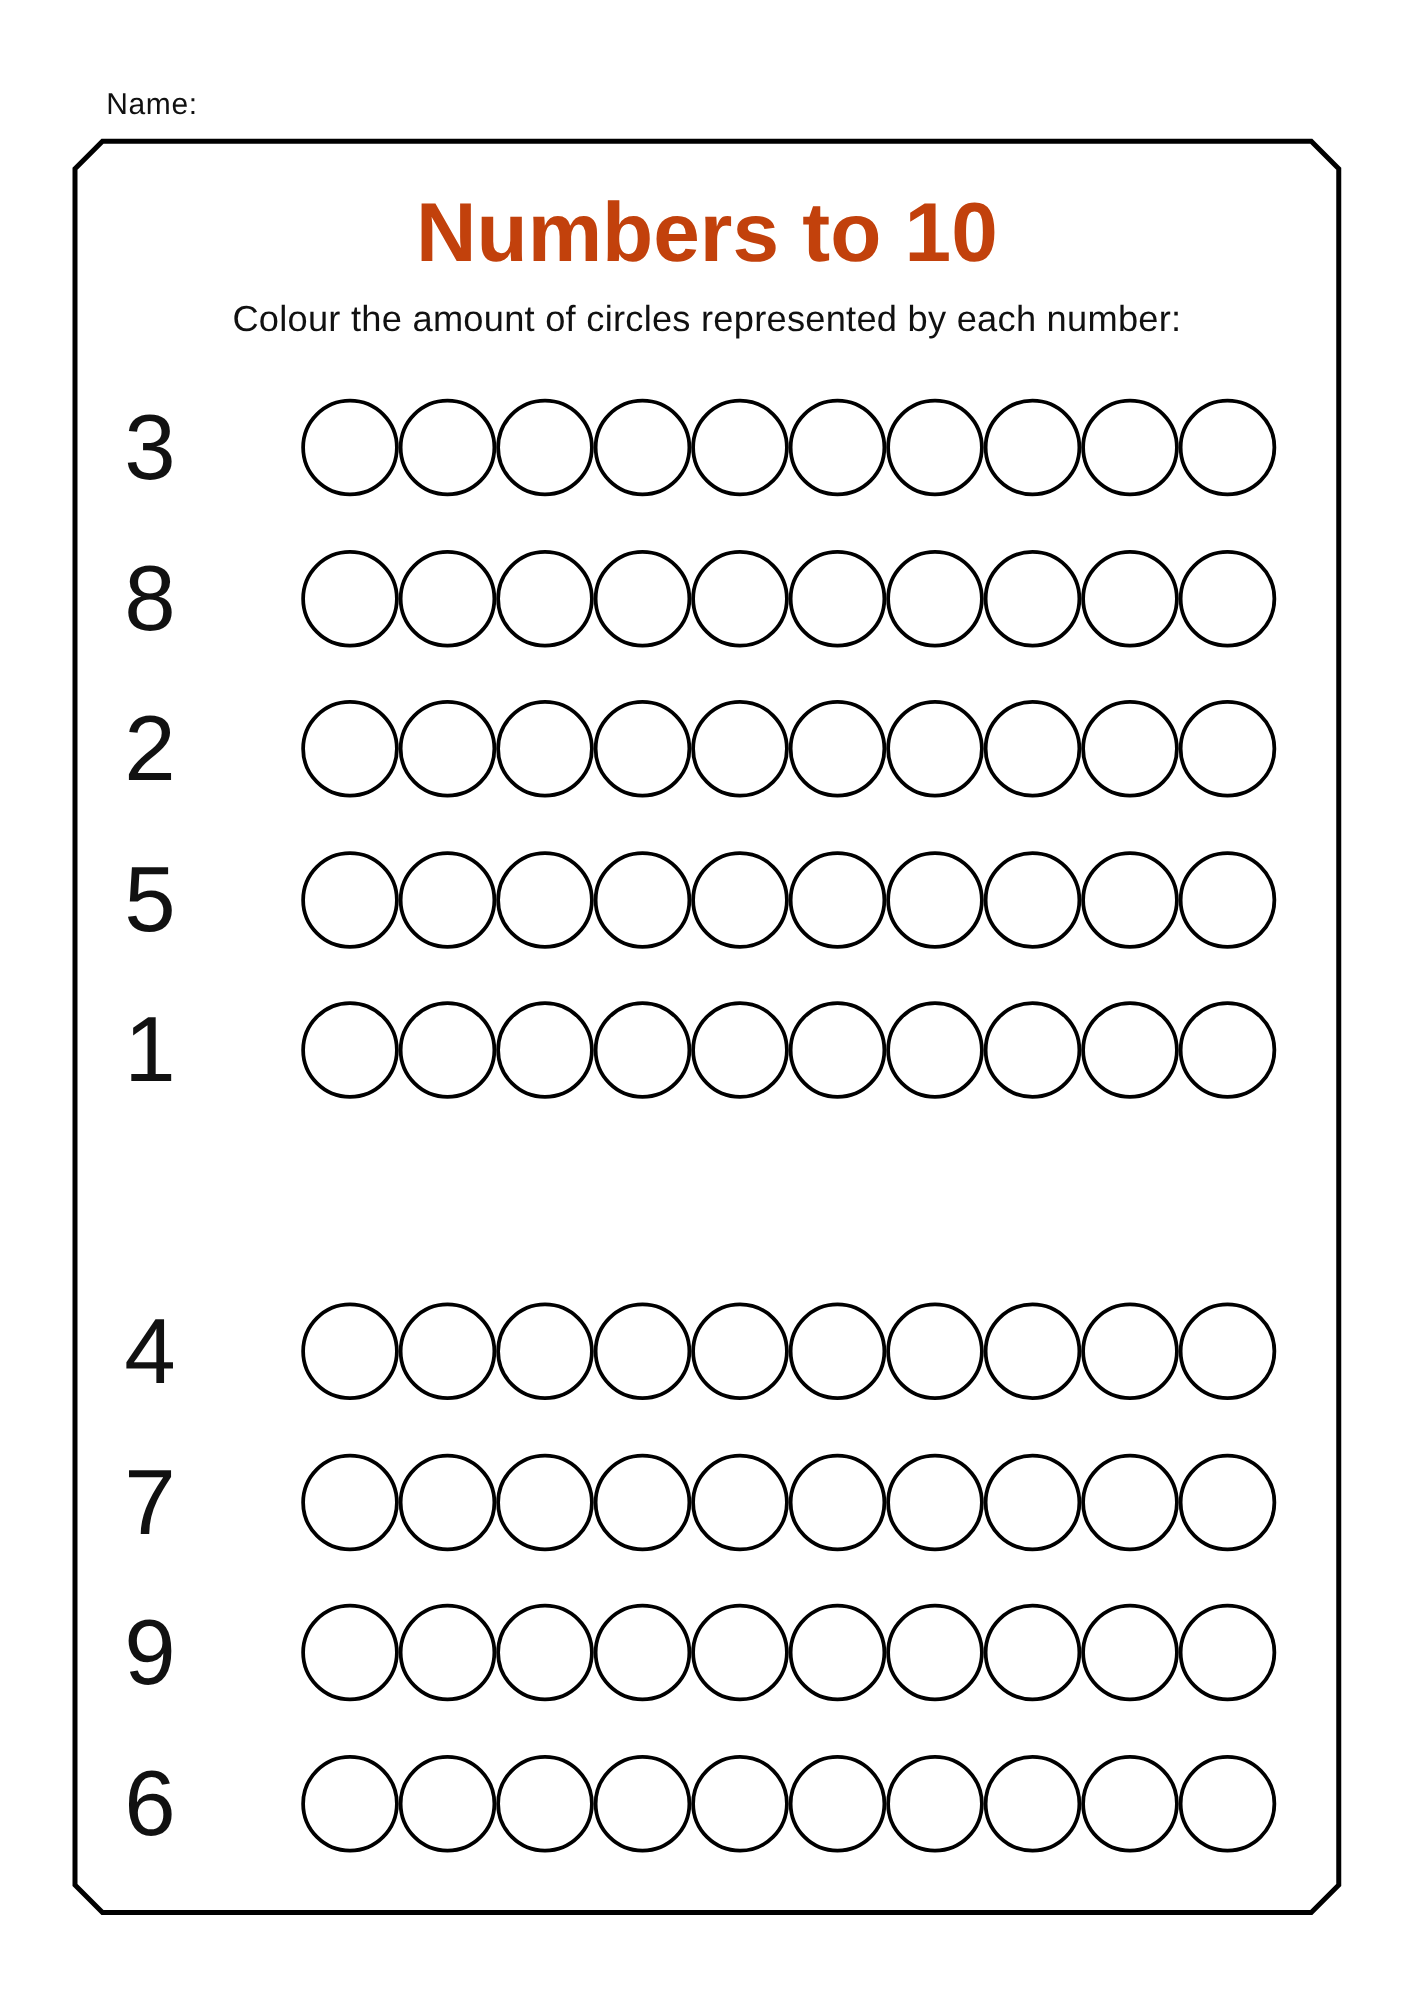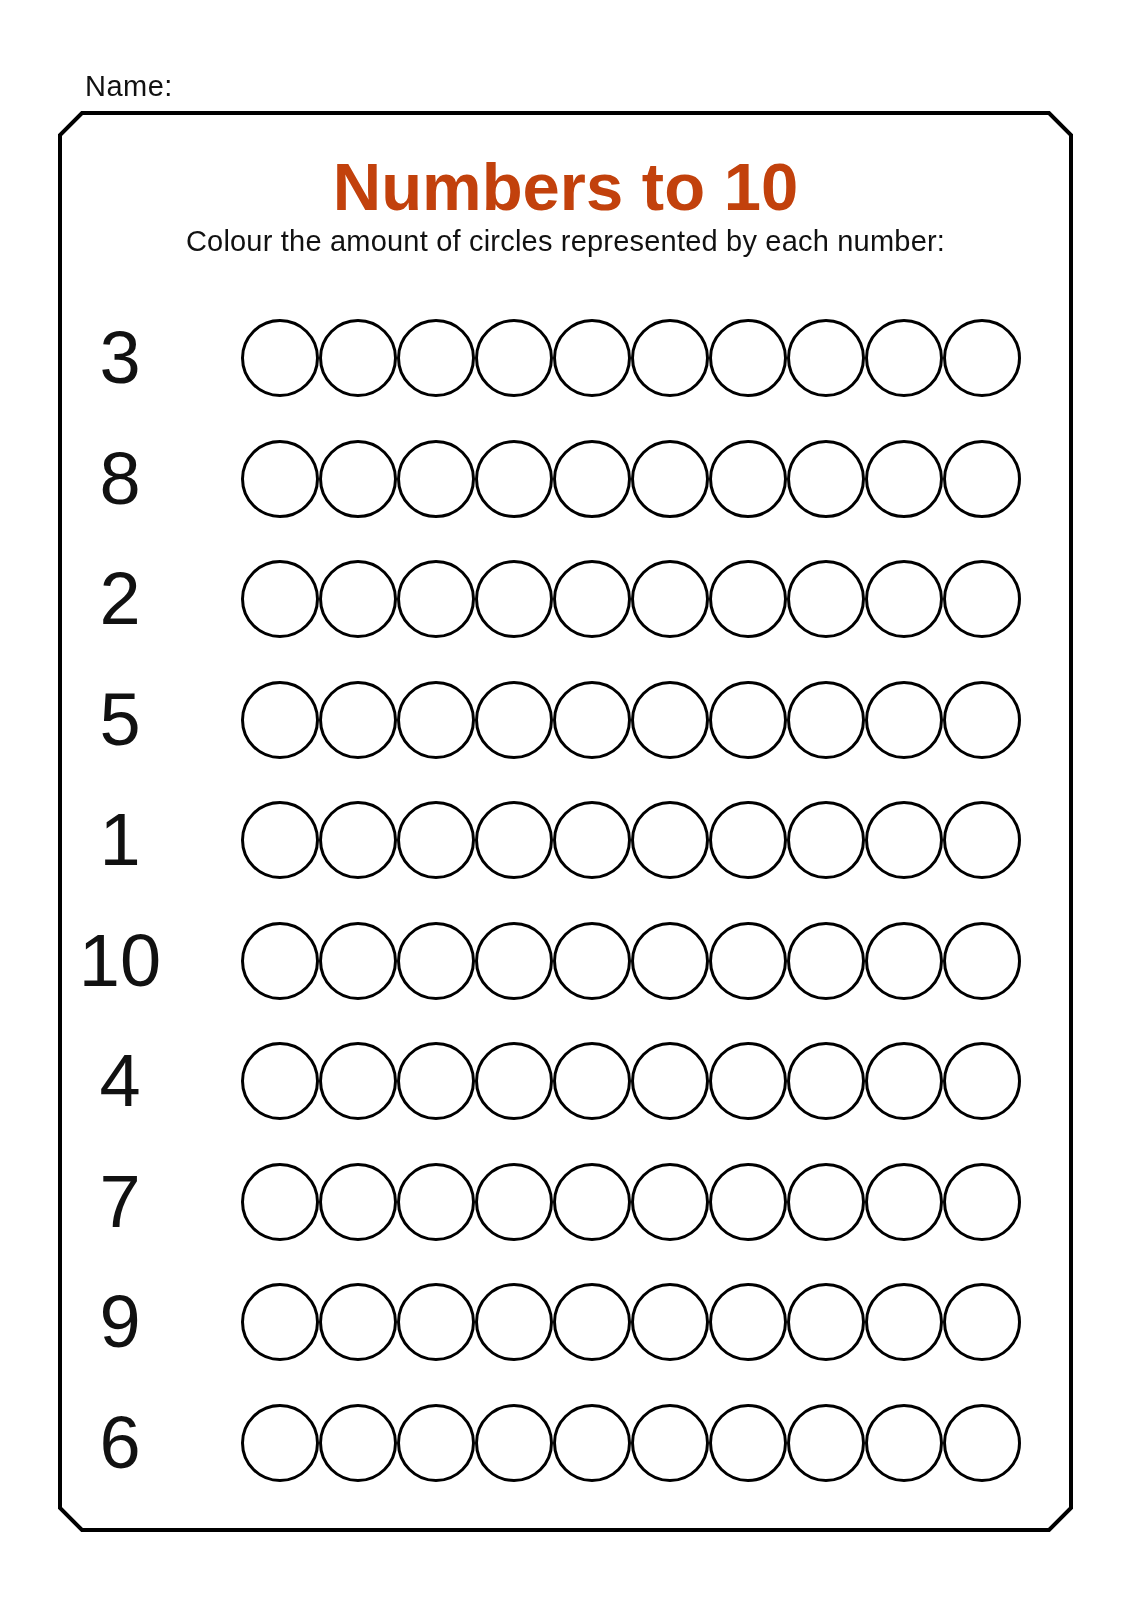--- a/index.html
+++ b/index.html
@@ -12,21 +12,21 @@
     position: relative;
     background: #ffffff;
     overflow: hidden;
     font-family: "Liberation Sans", sans-serif;
     color: #000000;
   }
   .name-label {
     position: absolute;
     left: 85px;
     top: 70px;
-    font-size: 29px;
+    font-size: 24px;
     font-weight: 400;
     letter-spacing: 0.5px;
     color: #111111;
   }
   .frame {
     position: absolute;
     left: 0;
     top: 0;
     width: 1131px;
     height: 1600px;
@@ -40,21 +40,21 @@
     margin: 0;
     text-align: center;
     font-size: 67px;
     font-weight: 800;
     letter-spacing: 0px;
     color: #c2410c;
   }
   .instruction {
     position: absolute;
     left: 60px;
-    top: 225px;
+    top: 240px;
     width: 1011px;
     margin: 0;
     text-align: center;
     font-size: 29px;
     font-weight: 400;
     letter-spacing: 0.2px;
     color: #111111;
   }
   .rows {
     position: absolute;
@@ -185,35 +185,20 @@
         <div class="circle"></div>
         <div class="circle"></div>
         <div class="circle"></div>
         <div class="circle"></div>
         <div class="circle"></div>
         <div class="circle"></div>
         <div class="circle"></div>
       </div>
   </div>
 
-  <div class="row" style="top: 900px;">
-    <div class="row-number">10</div>
-    <div class="circles">
-        <div class="circle"></div>
-        <div class="circle"></div>
-        <div class="circle"></div>
-        <div class="circle"></div>
-        <div class="circle"></div>
-        <div class="circle"></div>
-        <div class="circle"></div>
-        <div class="circle"></div>
-        <div class="circle"></div>
-        <div class="circle"></div>
-      </div>
-  </div>
 
   <div class="row" style="top: 1020.5px;">
     <div class="row-number">4</div>
     <div class="circles">
         <div class="circle"></div>
         <div class="circle"></div>
         <div class="circle"></div>
         <div class="circle"></div>
         <div class="circle"></div>
         <div class="circle"></div>

